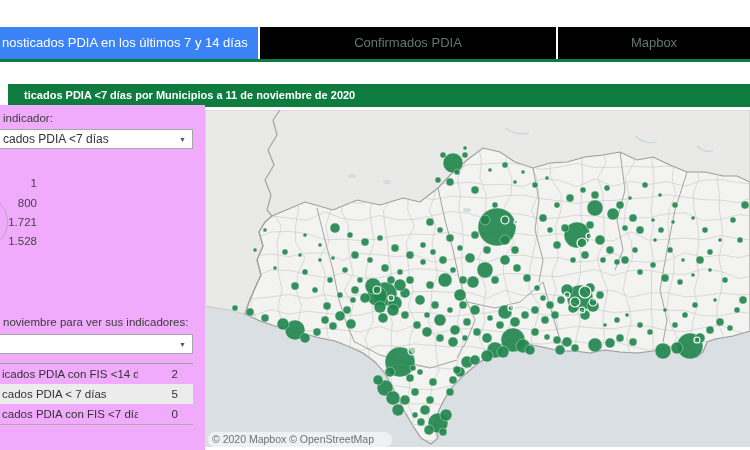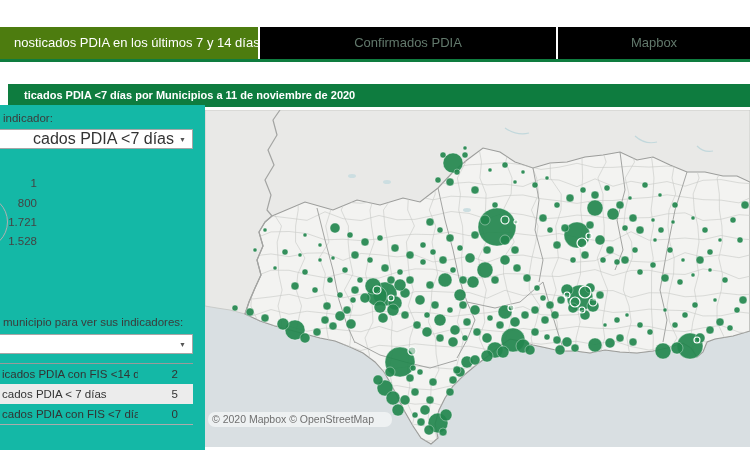--- a/index.html
+++ b/index.html
@@ -4,51 +4,51 @@
 <style>
   html,body{margin:0;padding:0;background:#fff;}
   body{font-family:"Liberation Sans",sans-serif;}
   .stage{position:relative;width:750px;height:450px;background:#fff;overflow:hidden;}
 
   
   .tabs{position:absolute;left:0;top:27px;width:750px;height:32px;display:flex;gap:2px;
         border-bottom:3px solid #0e7c3f;background:#fff;}
   .tab{height:32px;line-height:32px;font-size:13px;text-align:center;
        background:#000000;color:#62796c;overflow:hidden;white-space:nowrap;cursor:pointer;}
-  .tab.t1{width:258px;background:#4d7c0f;color:#fff;text-align:left;padding-left:14px;box-sizing:border-box;}
+  .tab.t1{width:258px;background:#3b82f6;color:#fff;text-align:left;padding-left:2px;box-sizing:border-box;}
   .tab.t2{width:296px;}
   .tab.t3{flex:1;}
 
   
   .titlebar{position:absolute;left:8px;top:84px;width:750px;height:23px;line-height:23px;
             background:#0e7c3f;color:#fff;font-size:11px;font-weight:bold;
             padding-left:16px;box-sizing:border-box;white-space:nowrap;overflow:hidden;}
 
   
-  .sidebar{position:absolute;left:0;top:105px;width:205px;height:345px;background:#14b8a6;overflow:hidden;}
+  .sidebar{position:absolute;left:0;top:105px;width:205px;height:345px;background:#f0abfc;overflow:hidden;}
   .slabel{position:absolute;left:3px;font-size:11.5px;color:#3b3b3b;white-space:nowrap;}
   .lbl1{top:7px;}
   .lbl2{top:211px;}
   .dd{position:absolute;left:-2px;width:195px;height:20px;border:1px solid #a6a6a6;background:#fff;
       box-sizing:border-box;display:flex;align-items:center;cursor:pointer;}
   .dd1{top:24px;}
   .dd2{top:229px;}
-  .ddtext{flex:1;font-size:16px;color:#333;padding-left:14px;white-space:nowrap;overflow:hidden;margin-left:20px;}
+  .ddtext{flex:1;font-size:12px;color:#333;padding-left:4px;white-space:nowrap;overflow:hidden;}
   .ddarrow{font-size:7px;color:#555;padding-right:6px;}
   .legend-val{position:absolute;width:37px;text-align:right;font-size:11.5px;color:#444;height:14px;line-height:14px;}
   .legend-circle{position:absolute;border:1.3px solid #b0b0b0;border-radius:50%;background:transparent;}
   .stats{position:absolute;left:0;top:258px;width:193px;border-top:1px solid #9a9a9a;border-bottom:1px solid #ababab;}
   .srow{display:flex;height:20px;line-height:20px;font-size:11.5px;color:#333;cursor:pointer;}
   .srow:nth-child(even){background:#ececec;}
   .srow .sl{flex:1;padding-left:2px;white-space:nowrap;overflow:hidden;}
   .srow .sv{width:40px;text-align:right;padding-right:15px;}
 
   
   .map{position:absolute;left:205px;top:110px;width:545px;height:337px;background:#d9dfe2;overflow:hidden;}
-  .attrib{position:absolute;left:3px;bottom:20px;background:rgba(255,255,255,0.55);
+  .attrib{position:absolute;left:3px;bottom:0;background:rgba(255,255,255,0.55);
           color:#707070;font-size:10.5px;padding:1px 18px 2px 4px;white-space:nowrap;cursor:pointer;border-radius:7px;}
 </style>
 </head>
 <body>
 
 <div class="stage">
 
   <div class="tabs">
     <div class="tab t1">
       <span>nosticados PDIA en los últimos 7 y 14 días</span>
@@ -72,21 +72,21 @@
     </div>
 
     <div>
       <div class="legend-circle" style="left:-46px;top:90px;width:52px;height:52px;"></div>
       <div class="legend-val" style="left:0;top:71px">1</div>
       <div class="legend-val" style="left:0;top:91px">800</div>
       <div class="legend-val" style="left:0;top:110px">1.721</div>
       <div class="legend-val" style="left:0;top:129px">1.528</div>
     </div>
 
-    <div class="slabel lbl2">municipio para ver sus indicadores:</div>
+    <div class="slabel lbl2">noviembre para ver sus indicadores:</div>
 
     <div class="dd dd2">
       <span class="ddtext"></span>
       <span class="ddarrow">▼</span>
     </div>
 
     <div class="stats">
       <div class="srow">
         <span class="sl">icados PDIA con FIS &lt;14 días</span>
         <span class="sv">2</span>

